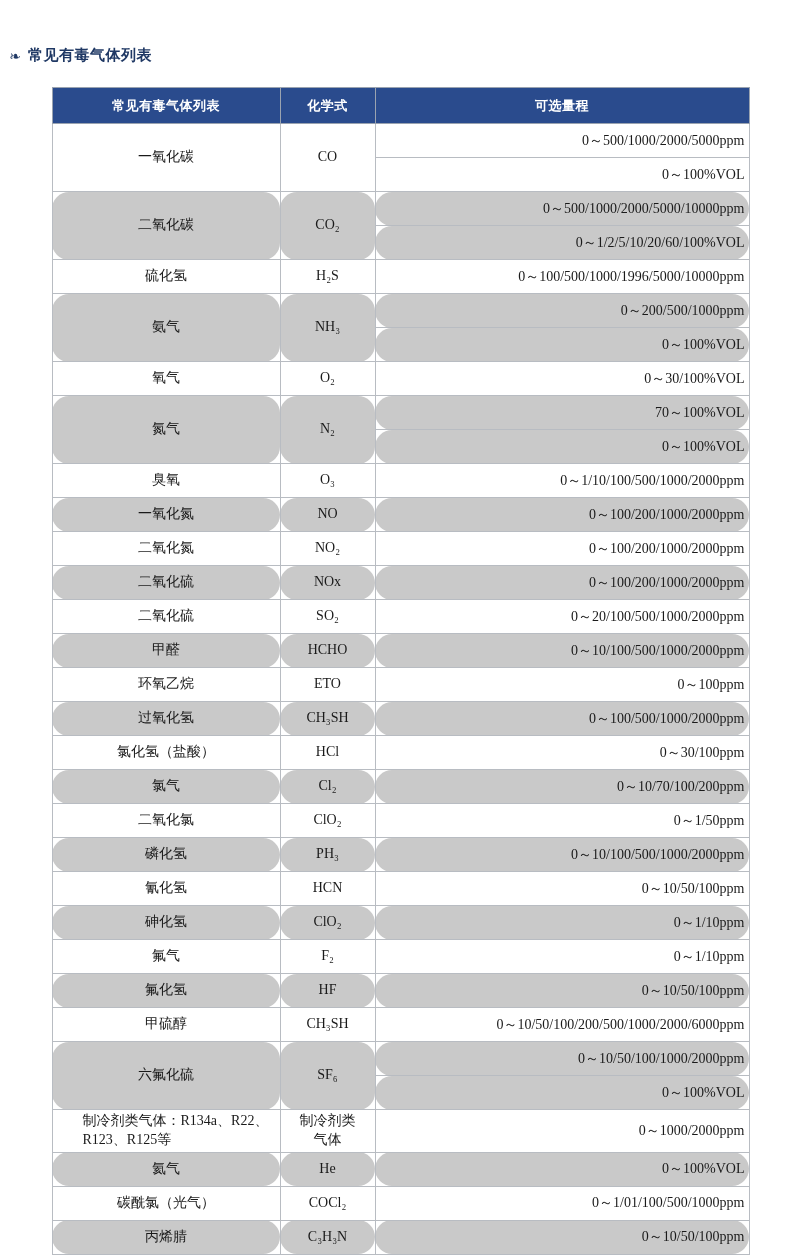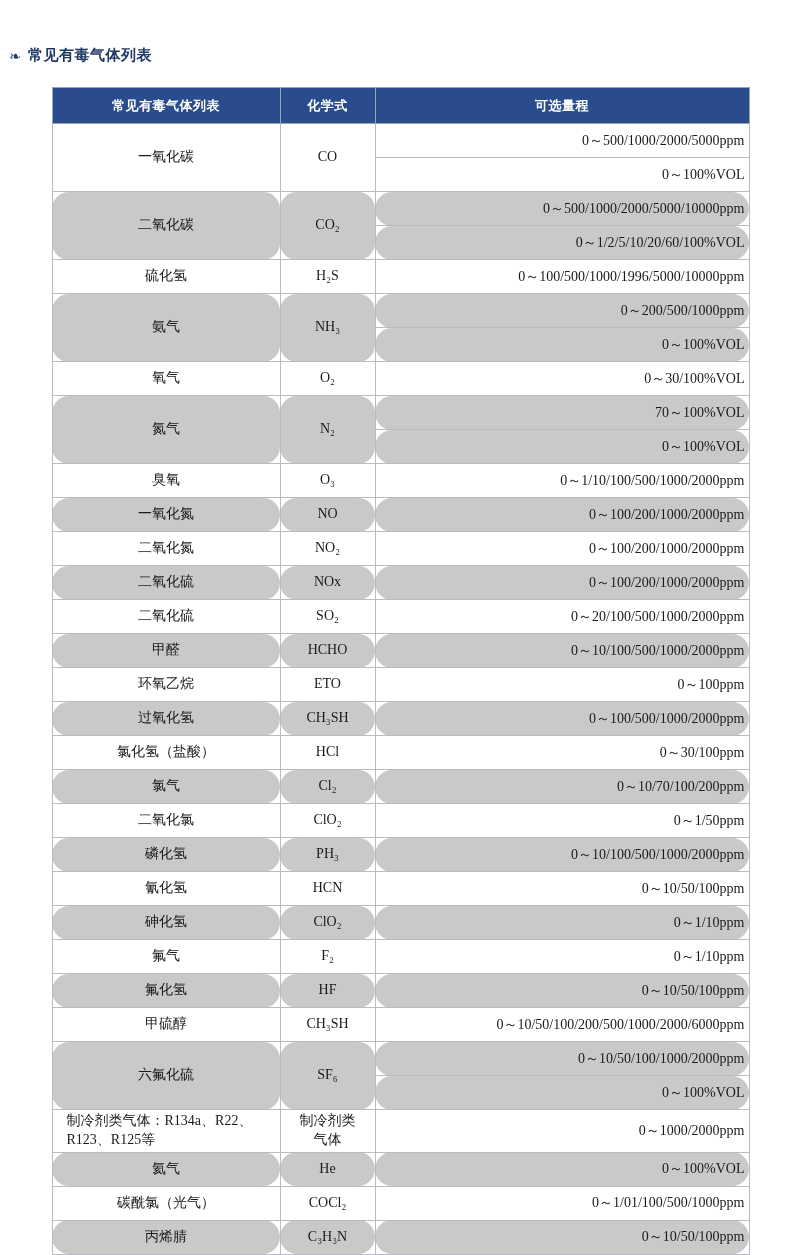--- a/index.html
+++ b/index.html
@@ -70,21 +70,21 @@
     padding: 2px 4px;
     vertical-align: middle;
   }
   td.name, td.formula {
     text-align: center;
     white-space: pre-line;
     line-height: 1.35;
   }
   td.name.multi {
     text-align: left;
-    padding-left: 14px;
+    padding-left: 30px;
   }
   td.range {
     text-align: right;
     padding-left: 10px;
     white-space: nowrap;
   }
   tr.shade td { background: #c9c9c9; border-radius: 17px; }
   tr.plain td { background: #ffffff; }
   td.sh { background: #c9c9c9 !important; }
   td.pl { background: #ffffff !important; }

